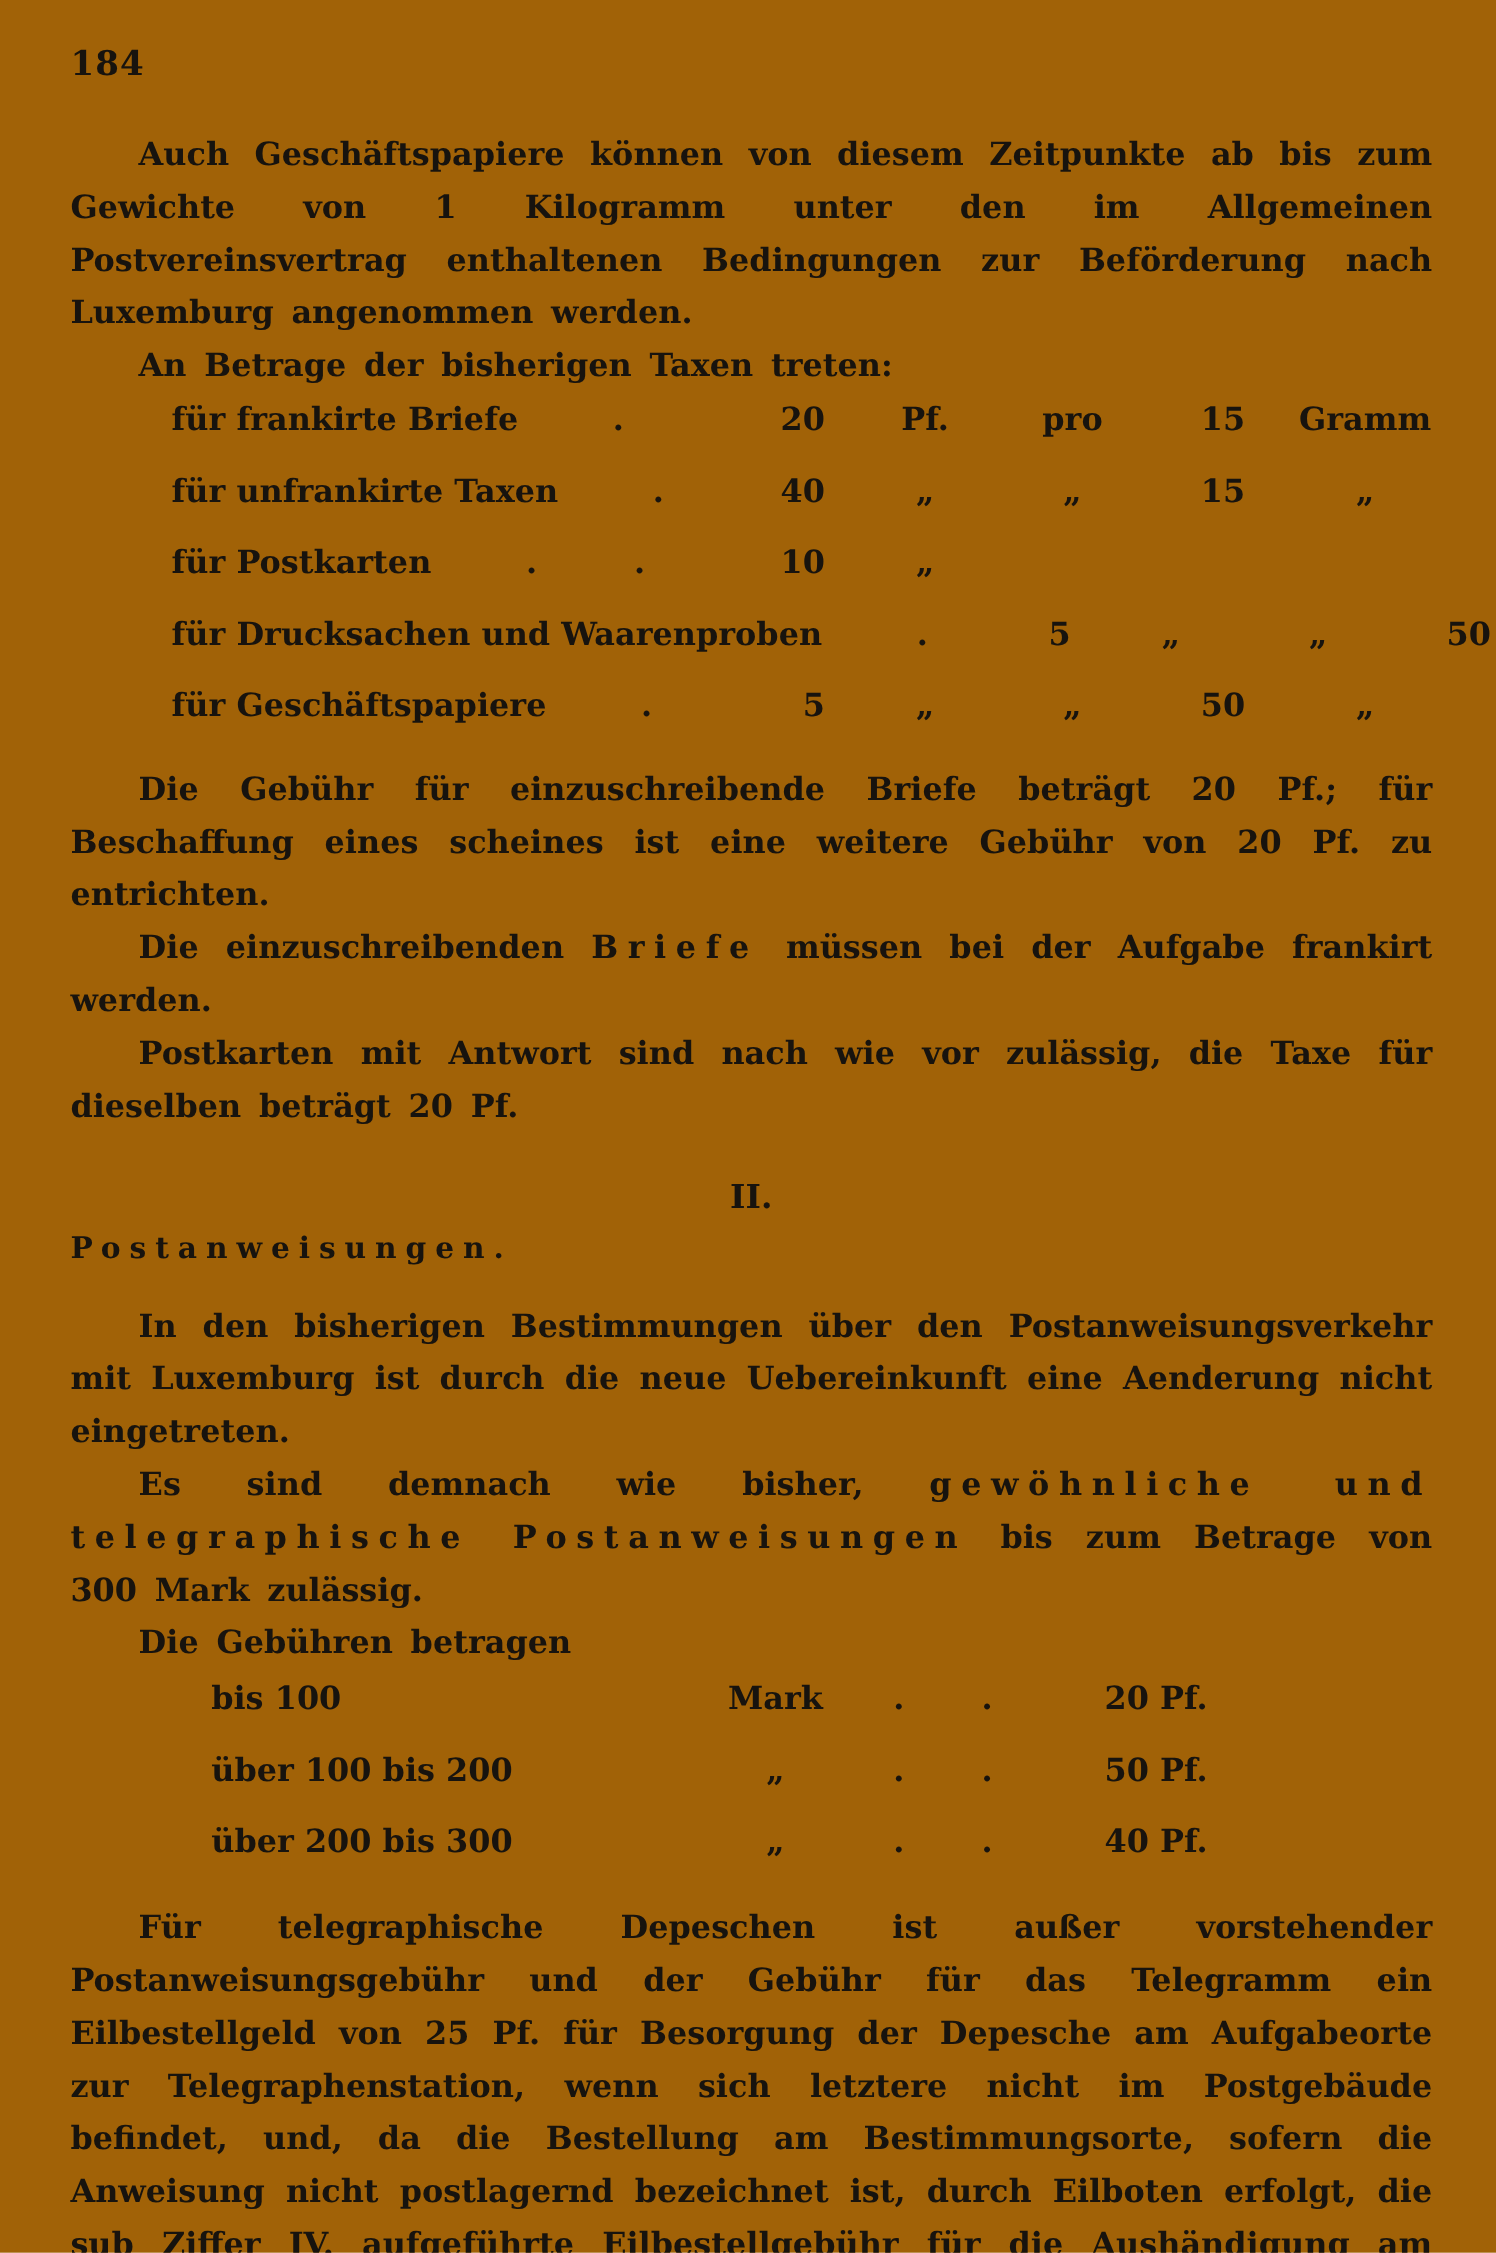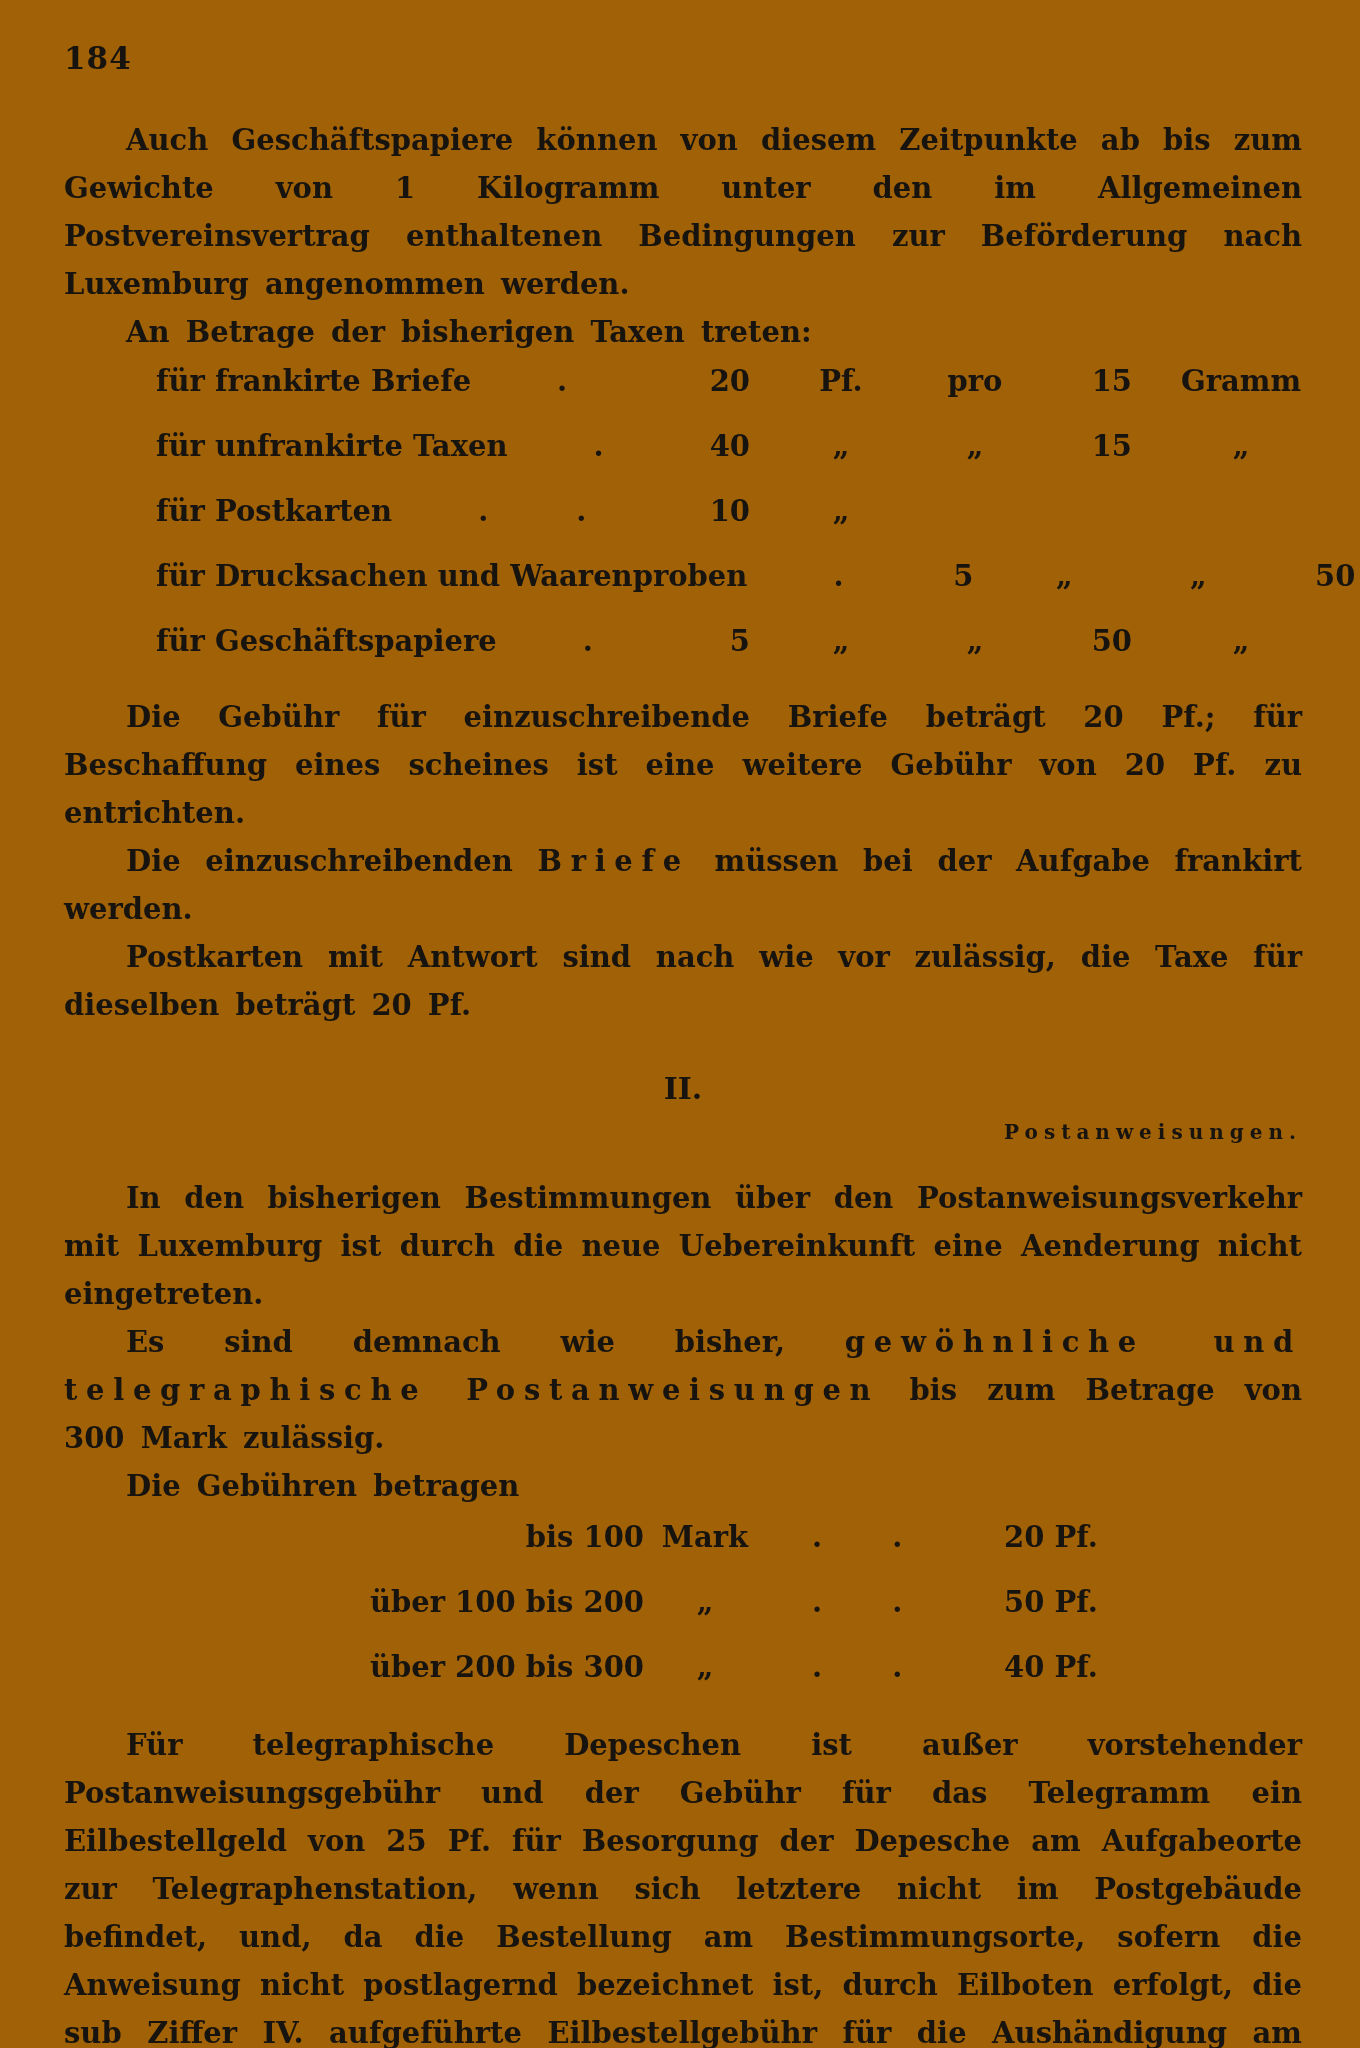--- a/index.html
+++ b/index.html
@@ -57,38 +57,38 @@
   .rt-qty { text-align: right; }
   .rt-qunit { text-align: center; }
 
   
   .sec-num {
     text-align: center;
     font-size: 30px;
     margin: 42px 0 14px;
   }
   .sec-title {
-    text-align: right;
-    font-size: 20px;
+    text-align: left;
+    font-size: 27px;
     letter-spacing: 0.30em;
     margin: 0 0 30px;
   }
 
   
   .fee-table {
     margin: 10px 0 6px 128px;
     font-size: 29px;
   }
   .fee-row {
     display: grid;
     grid-template-columns: 452px 122px 200px 170px;
     align-items: baseline;
     height: 65px;
   }
-  .fee-range { text-align: right; }
+  .fee-range { text-align: left; }
   .fee-unit { text-align: center; }
   .fee-leader {
     word-spacing: 60px;
     padding-left: 46px;
     overflow: hidden;
     white-space: nowrap;
   }
   .fee-fee { text-align: center; }
 </style>
 </head>

